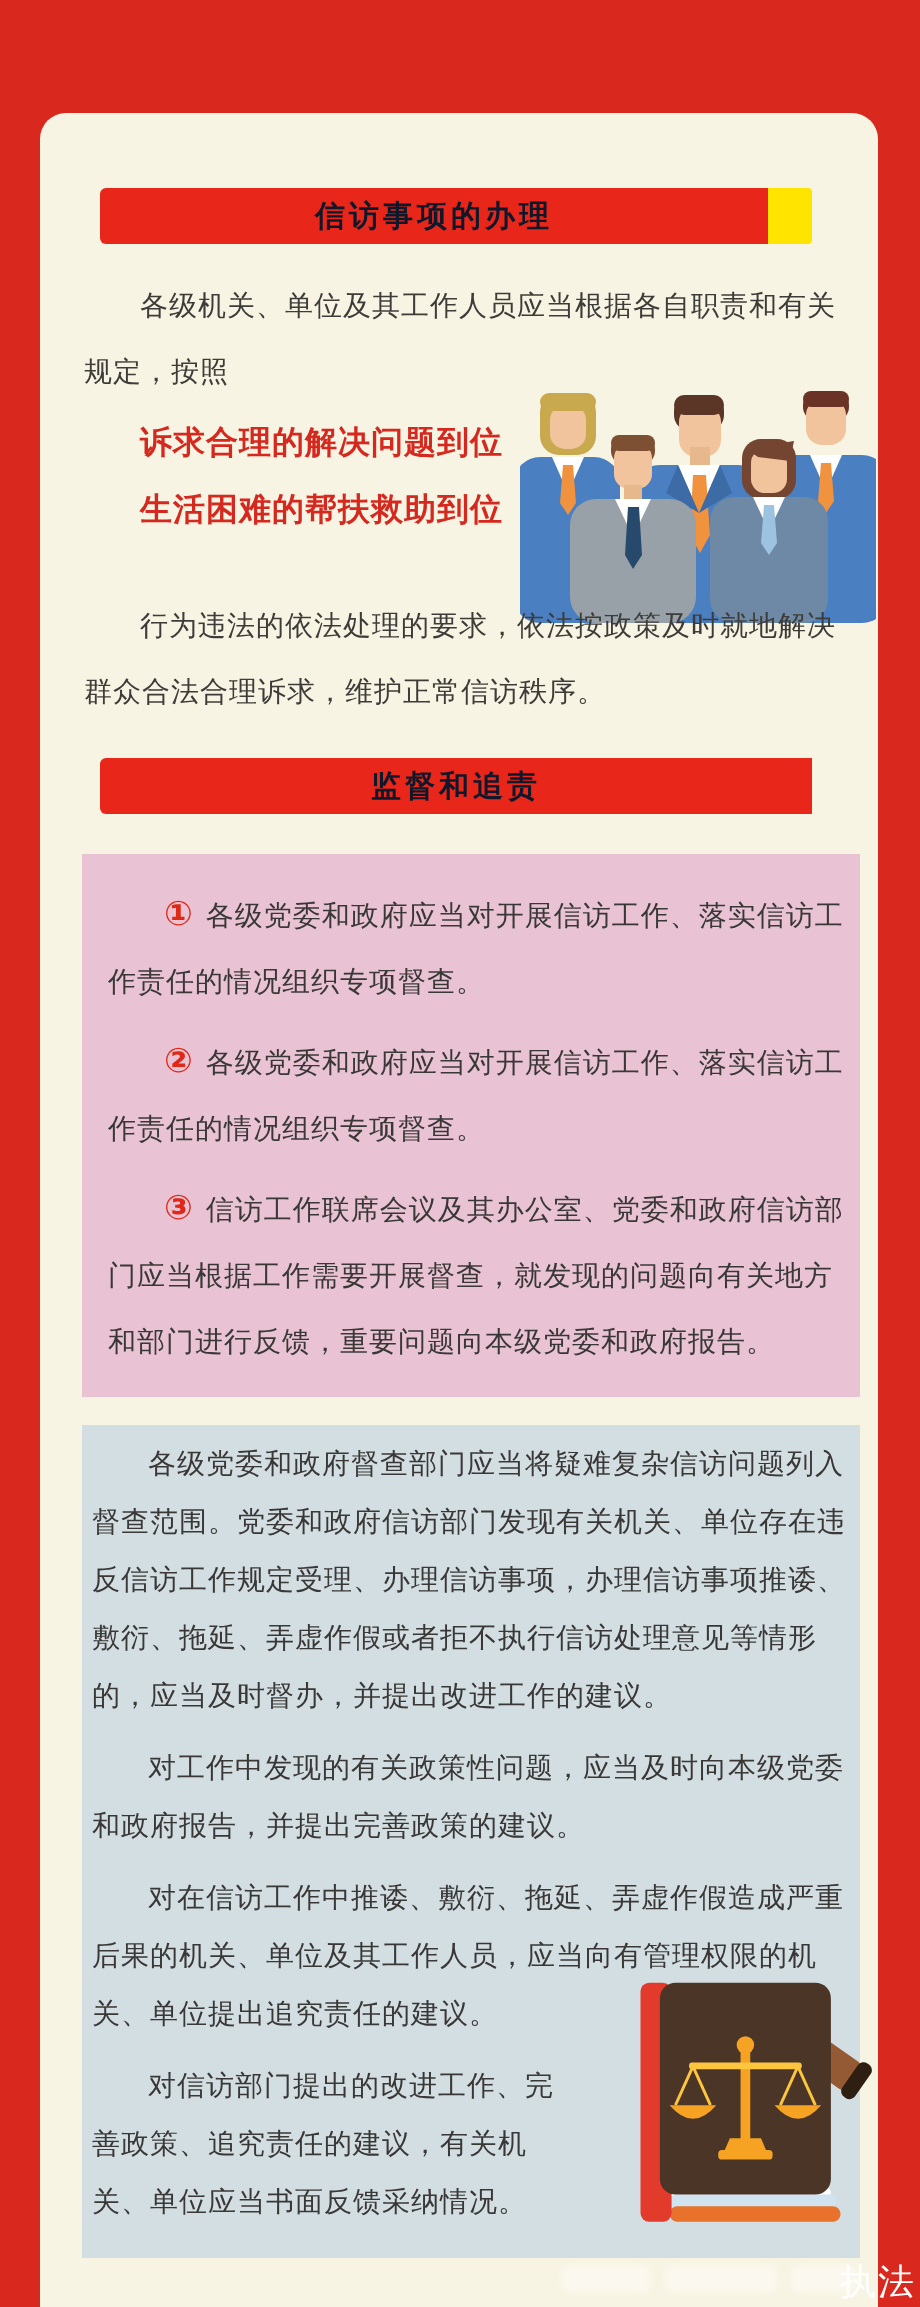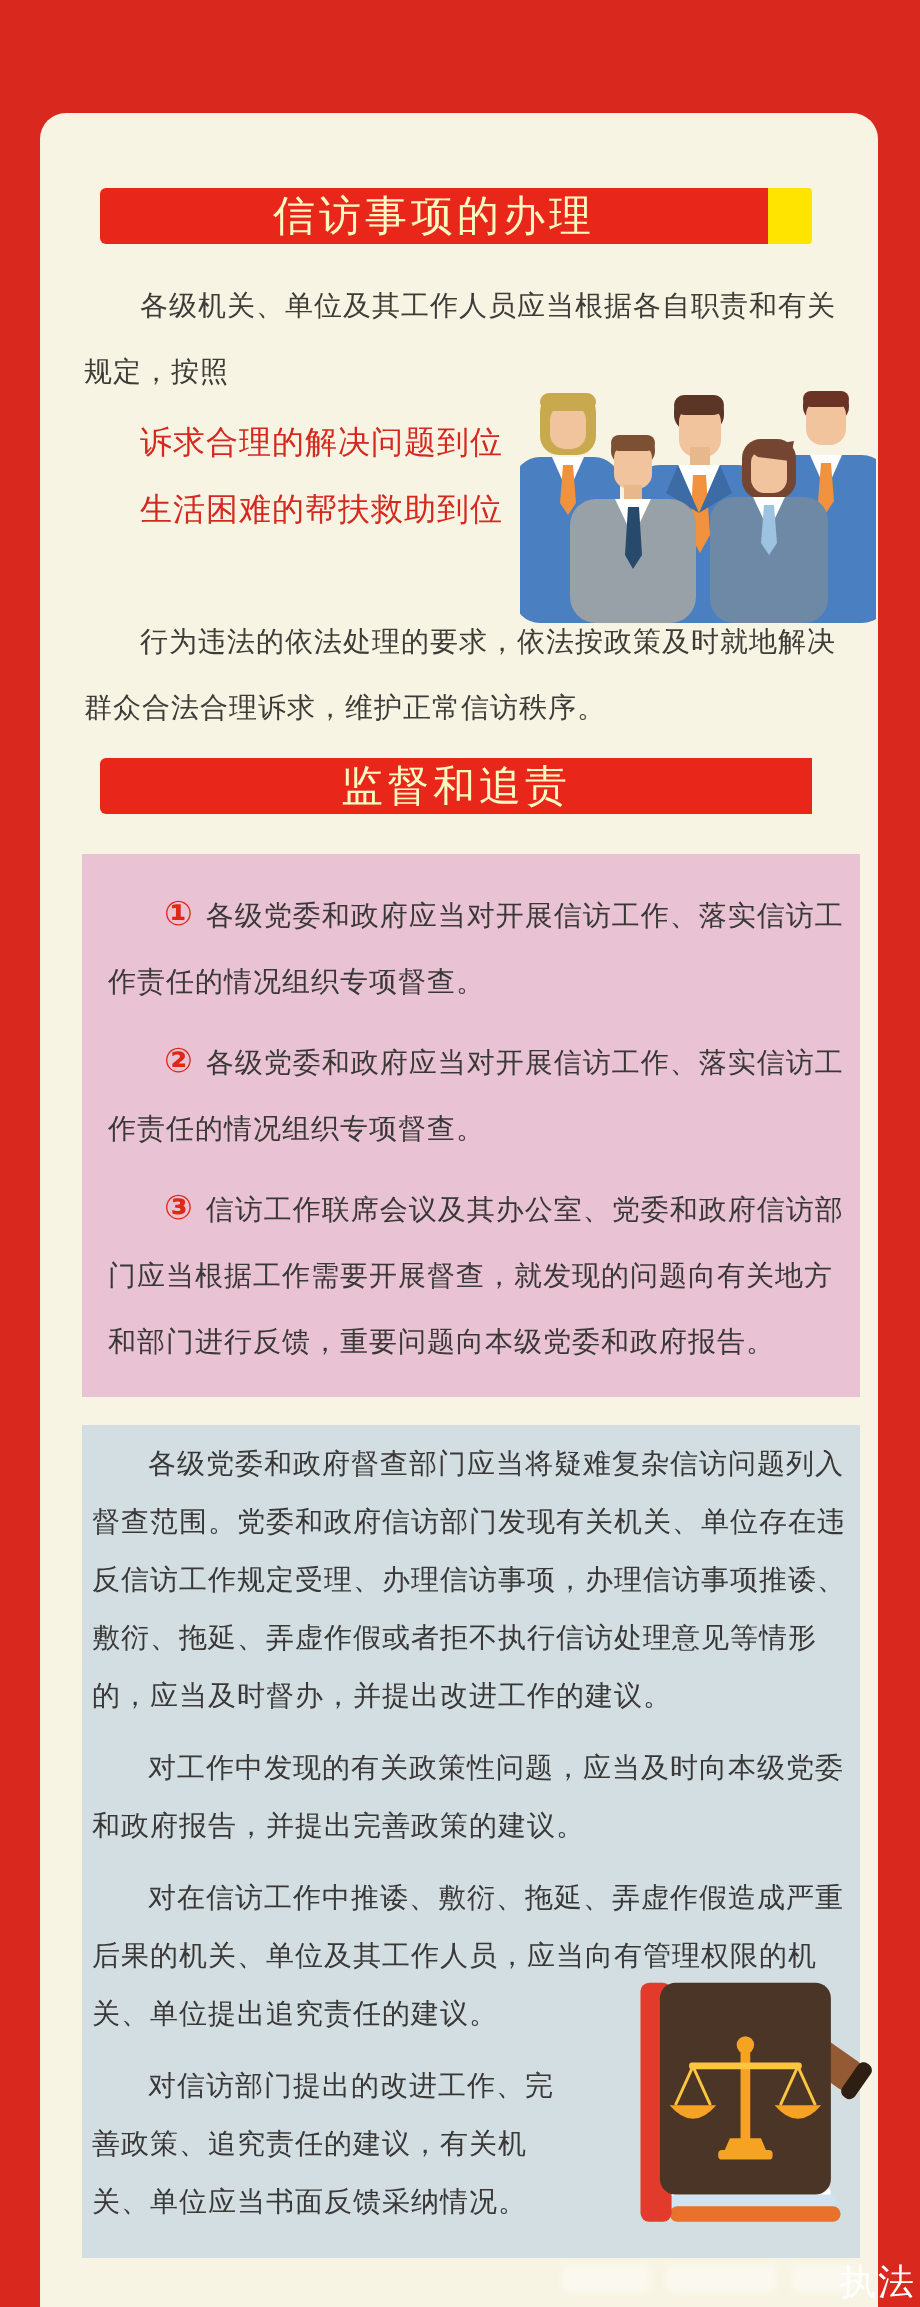--- a/index.html
+++ b/index.html
@@ -4,31 +4,31 @@
 <style>
   html,body{margin:0;padding:0;width:920px;height:2307px;overflow:hidden;
     font-family:"Liberation Sans","DejaVu Sans",sans-serif;}
   .stage{position:relative;width:920px;height:2307px;background:#d9281e;}
   .card{position:absolute;left:40px;top:113px;width:838px;height:2194px;
     background:#f8f4e3;border-radius:26px 26px 0 0;}
   
   .banner{position:absolute;left:60px;width:712px;height:56px;display:flex;}
   .banner .banner-red{flex:1;background:#e8271a;border-radius:6px 0 0 6px;
     display:flex;align-items:center;justify-content:center;}
-  .banner .banner-title{color:#fef9c3;font-size:42px;font-weight:normal;letter-spacing:4px;}
+  .banner .banner-title{color:#0f172a;font-size:30px;font-weight:bold;letter-spacing:4px;}
   .banner .banner-accent{width:44px;background:#ffe400;border-radius:0 4px 4px 0;}
   .banner1{top:75px;}
   .banner2{top:645px;flex-direction:column;}
   
   .para{position:absolute;left:44px;width:752px;margin:0;color:#3e3c39;
     font-size:28px;line-height:66px;text-indent:56px;letter-spacing:1px;}
   .intro{top:160px;}
-  .closing{top:496px;}
+  .closing{top:480px;}
   .highlights{position:absolute;left:100px;top:296px;}
-  .hl{font-size:32px;font-weight:normal;color:#d5281e;line-height:67px;letter-spacing:1px;}
+  .hl{font-size:32px;font-weight:bold;color:#d5281e;line-height:67px;letter-spacing:1px;}
   
   .people{position:absolute;left:480px;top:272px;width:356px;height:238px;}
   .book{position:absolute;left:583px;top:1858px;width:272px;height:282px;overflow:visible;}
   
   .pink-panel{position:absolute;left:42px;top:741px;width:778px;background:#e9c3d3;
     padding:26px 12px 22px 26px;box-sizing:border-box;}
   .pink-panel p{margin:0 0 12px 0;color:#3a3837;font-size:28px;line-height:66px;
     text-indent:56px;letter-spacing:1px;}
   .pink-panel p:last-child{margin-bottom:0;}
   .pink-panel .num{color:#e02817;font-size:34px;font-weight:bold;margin-right:12px;}

